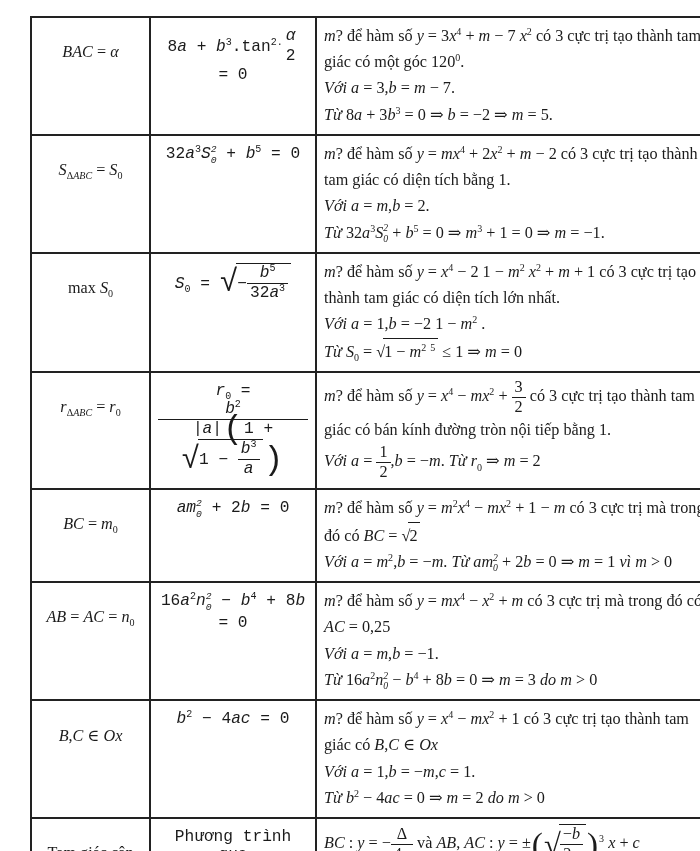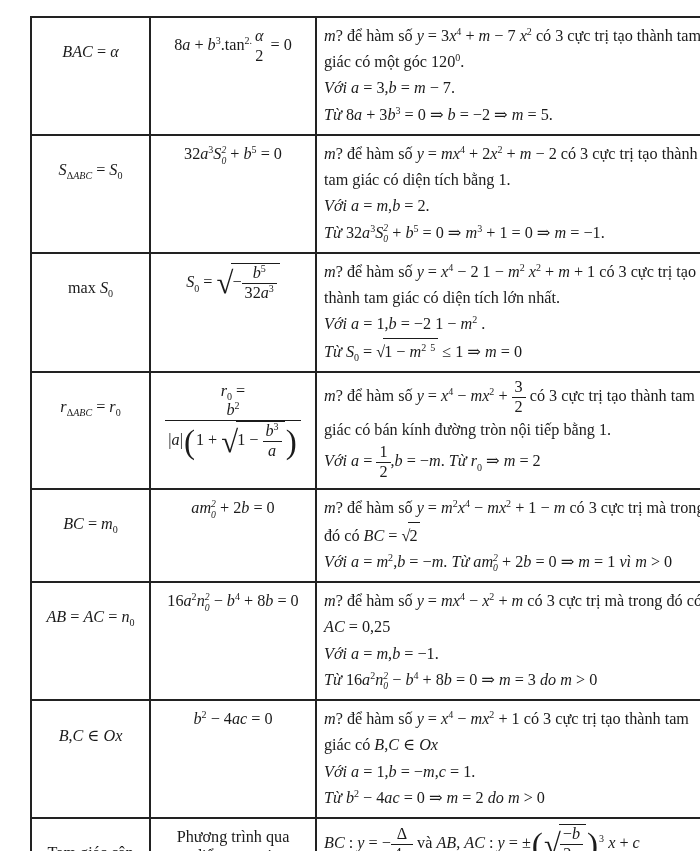--- a/index.html
+++ b/index.html
@@ -8,21 +8,21 @@
     font-family:"Liberation Serif","DejaVu Serif",serif;
     color:#1b1b1b;overflow:hidden;position:relative;
   }
   .table-wrap{position:absolute;left:30px;top:16px;}
   table{border-collapse:collapse;table-layout:fixed;width:642px;}
   td{
     border:2px solid #222;vertical-align:top;
     font-size:16.2px;padding:5px 7px 6px 7px;
   }
   td.c1{width:103px;text-align:center;padding-top:25px;}
-  td.c2{width:150px;text-align:center;padding-top:9px;}
+  td.c2{width:150px;text-align:center;padding-top:9px;font-family:Liberation Mono, monospace;}
   td.c3{width:389px;text-align:left;}
   .ln{line-height:1.62;}
   i{font-style:italic;}
   sup{font-size:0.62em;vertical-align:super;line-height:0;}
   sub{font-size:0.62em;vertical-align:sub;line-height:0;}
   
   .ss{display:inline-block;text-align:center;font-size:0.6em;line-height:1.1;vertical-align:-0.45em;font-style:italic;}
   .ss span{display:block;}
   
   .fr{display:inline-block;vertical-align:middle;text-align:center;}

